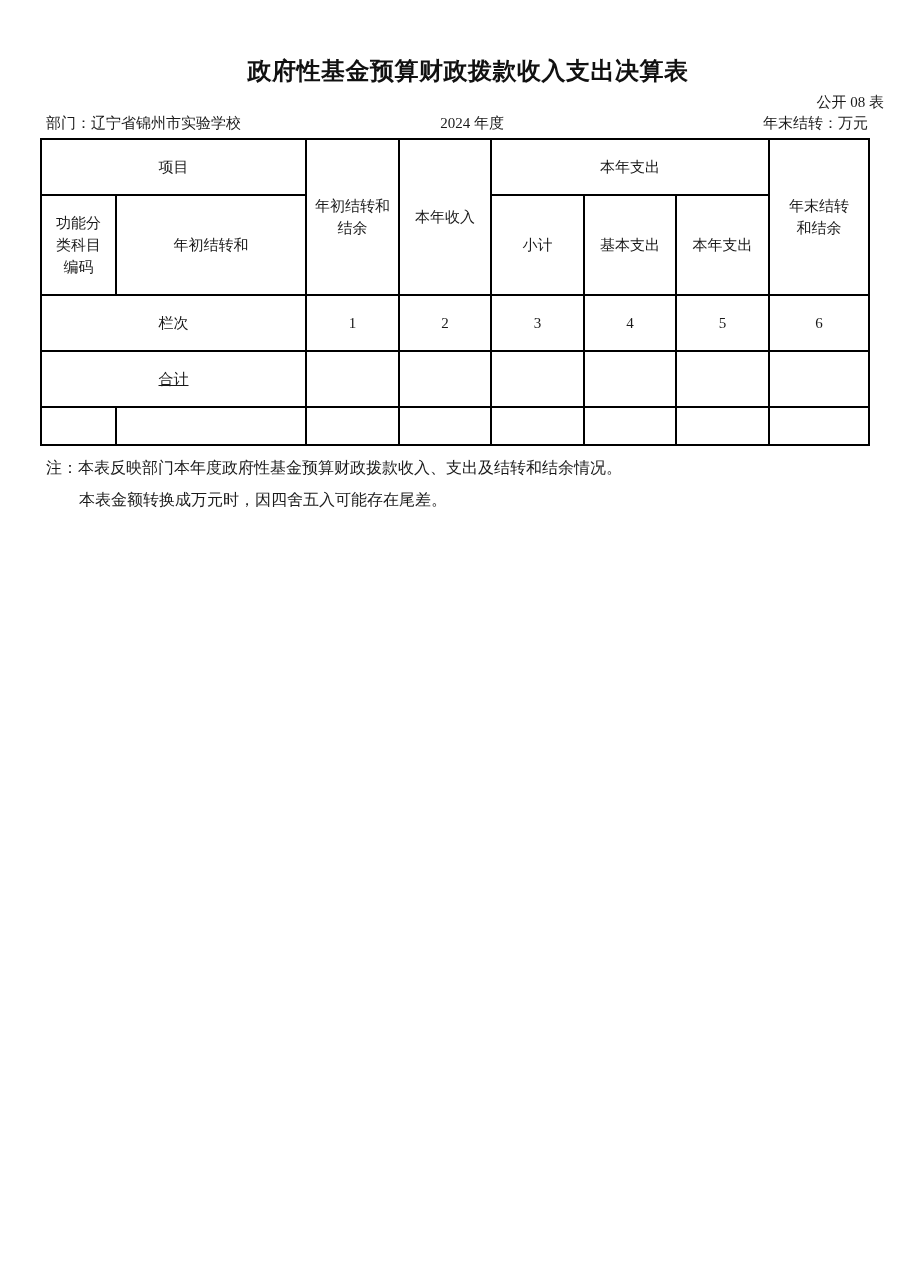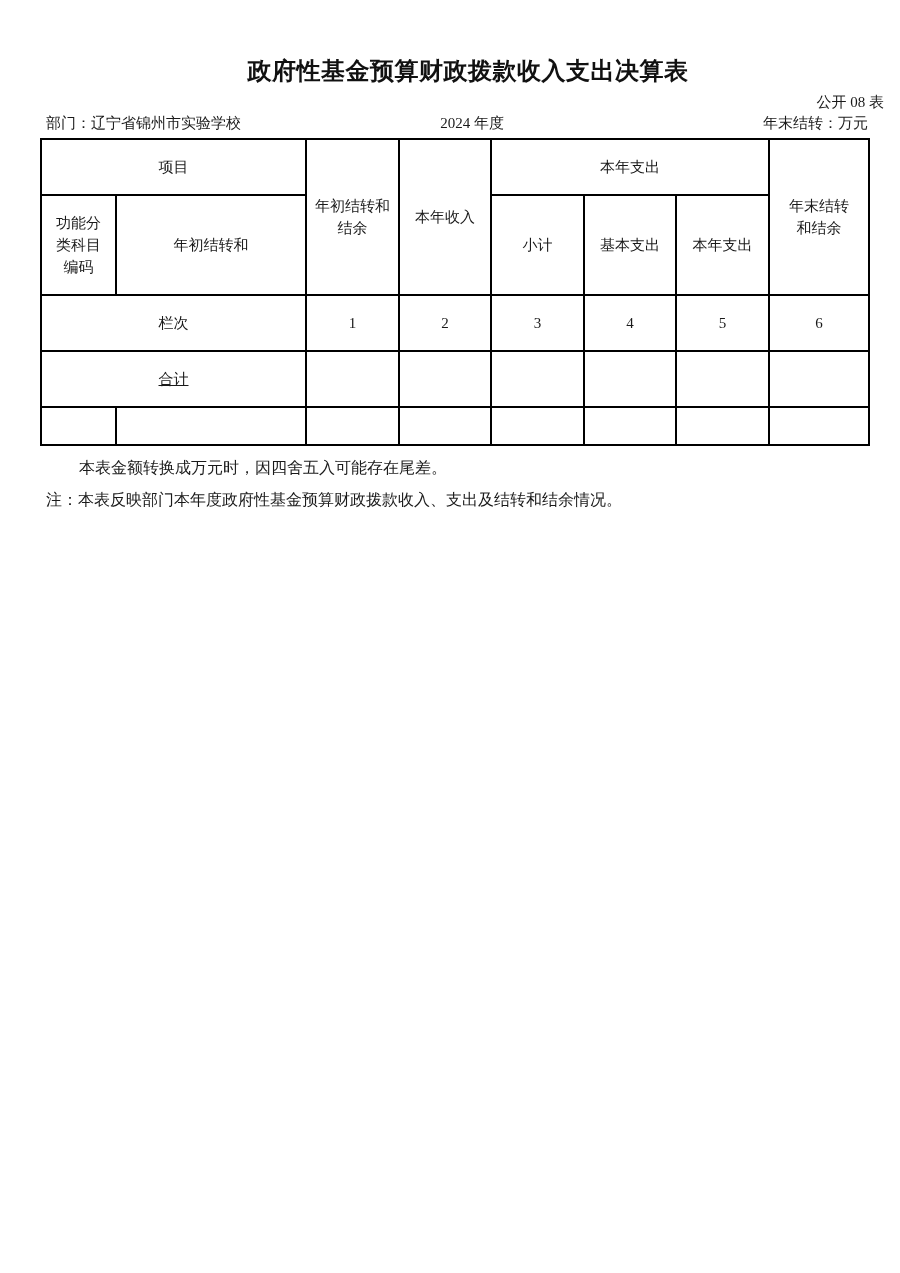--- a/index.html
+++ b/index.html
@@ -158,18 +158,18 @@
         <td></td>
         <td></td>
         <td></td>
         <td></td>
         <td></td>
       </tr>
     </tbody>
   </table>
 
   <div class="notes">
+    <p class="note-line">注：本表反映部门本年度政府性基金预算财政拨款收入、支出及结转和结余情况。</p>
     <p class="note-line note-indent">本表金额转换成万元时，因四舍五入可能存在尾差。</p>
-    <p class="note-line">注：本表反映部门本年度政府性基金预算财政拨款收入、支出及结转和结余情况。</p>
   </div>
 
 
 </div>
 
 </body></html>

